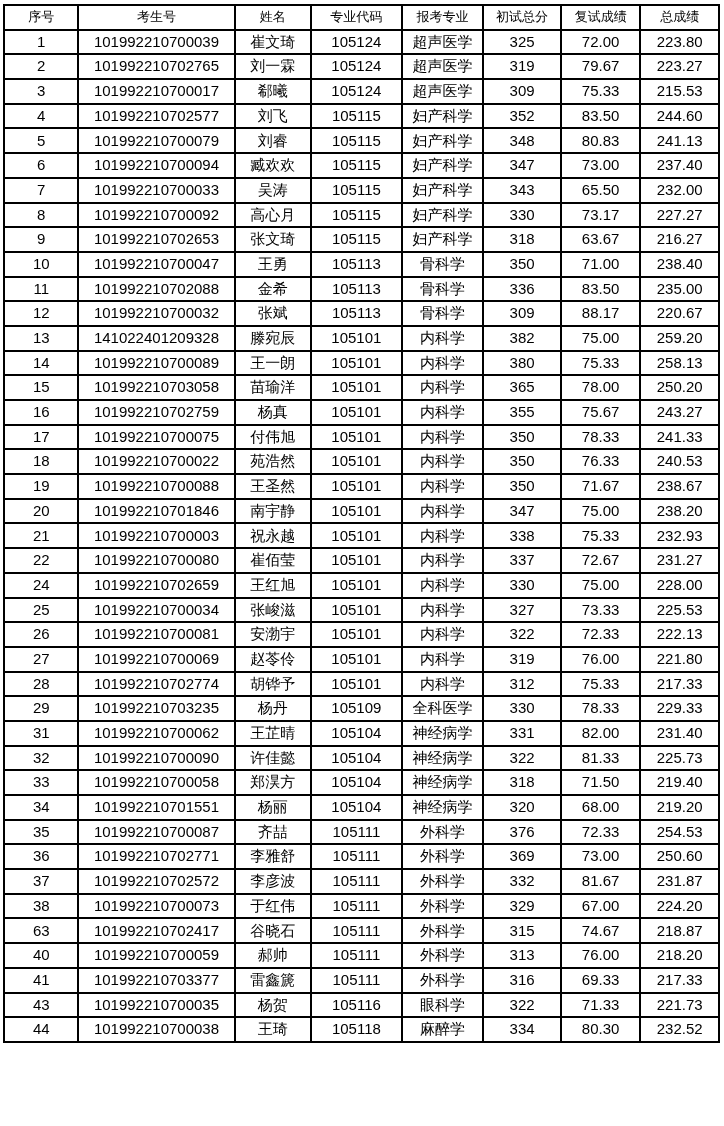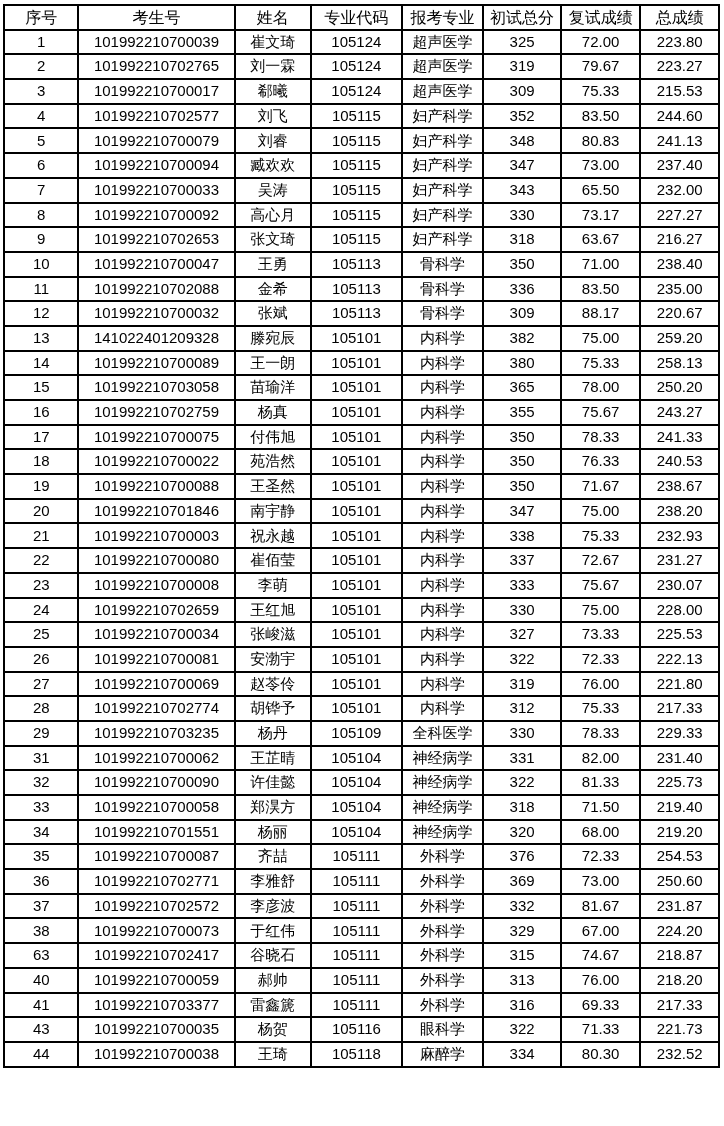--- a/index.html
+++ b/index.html
@@ -28,21 +28,21 @@
     text-align: center;
     vertical-align: middle;
     height: 22.7px;
     font-size: 15px;
     font-weight: normal;
     overflow: hidden;
     white-space: nowrap;
     line-height: 1.1;
   }
   .score-table th {
-    font-size: 16px;
+    font-size: 13px;
     text-align: center;
   }
   
   col.c-index        { width: 73px; }
   col.c-candidate-no { width: 153px; }
   col.c-name         { width: 75px; }
   col.c-major-code   { width: 89px; }
   col.c-major        { width: 80px; }
   col.c-initial      { width: 76px; }
   col.c-retest       { width: 78px; }
@@ -290,30 +290,20 @@
           <td>22</td>
           <td>101992210700080</td>
           <td>崔佰莹</td>
           <td>105101</td>
           <td>内科学</td>
           <td>337</td>
           <td>72.67</td>
           <td>231.27</td>
         </tr>
         <tr>
-          <td>23</td>
-          <td>101992210700008</td>
-          <td>李萌</td>
-          <td>105101</td>
-          <td>内科学</td>
-          <td>333</td>
-          <td>75.67</td>
-          <td>230.07</td>
-        </tr>
-        <tr>
           <td>24</td>
           <td>101992210702659</td>
           <td>王红旭</td>
           <td>105101</td>
           <td>内科学</td>
           <td>330</td>
           <td>75.00</td>
           <td>228.00</td>
         </tr>
         <tr>

